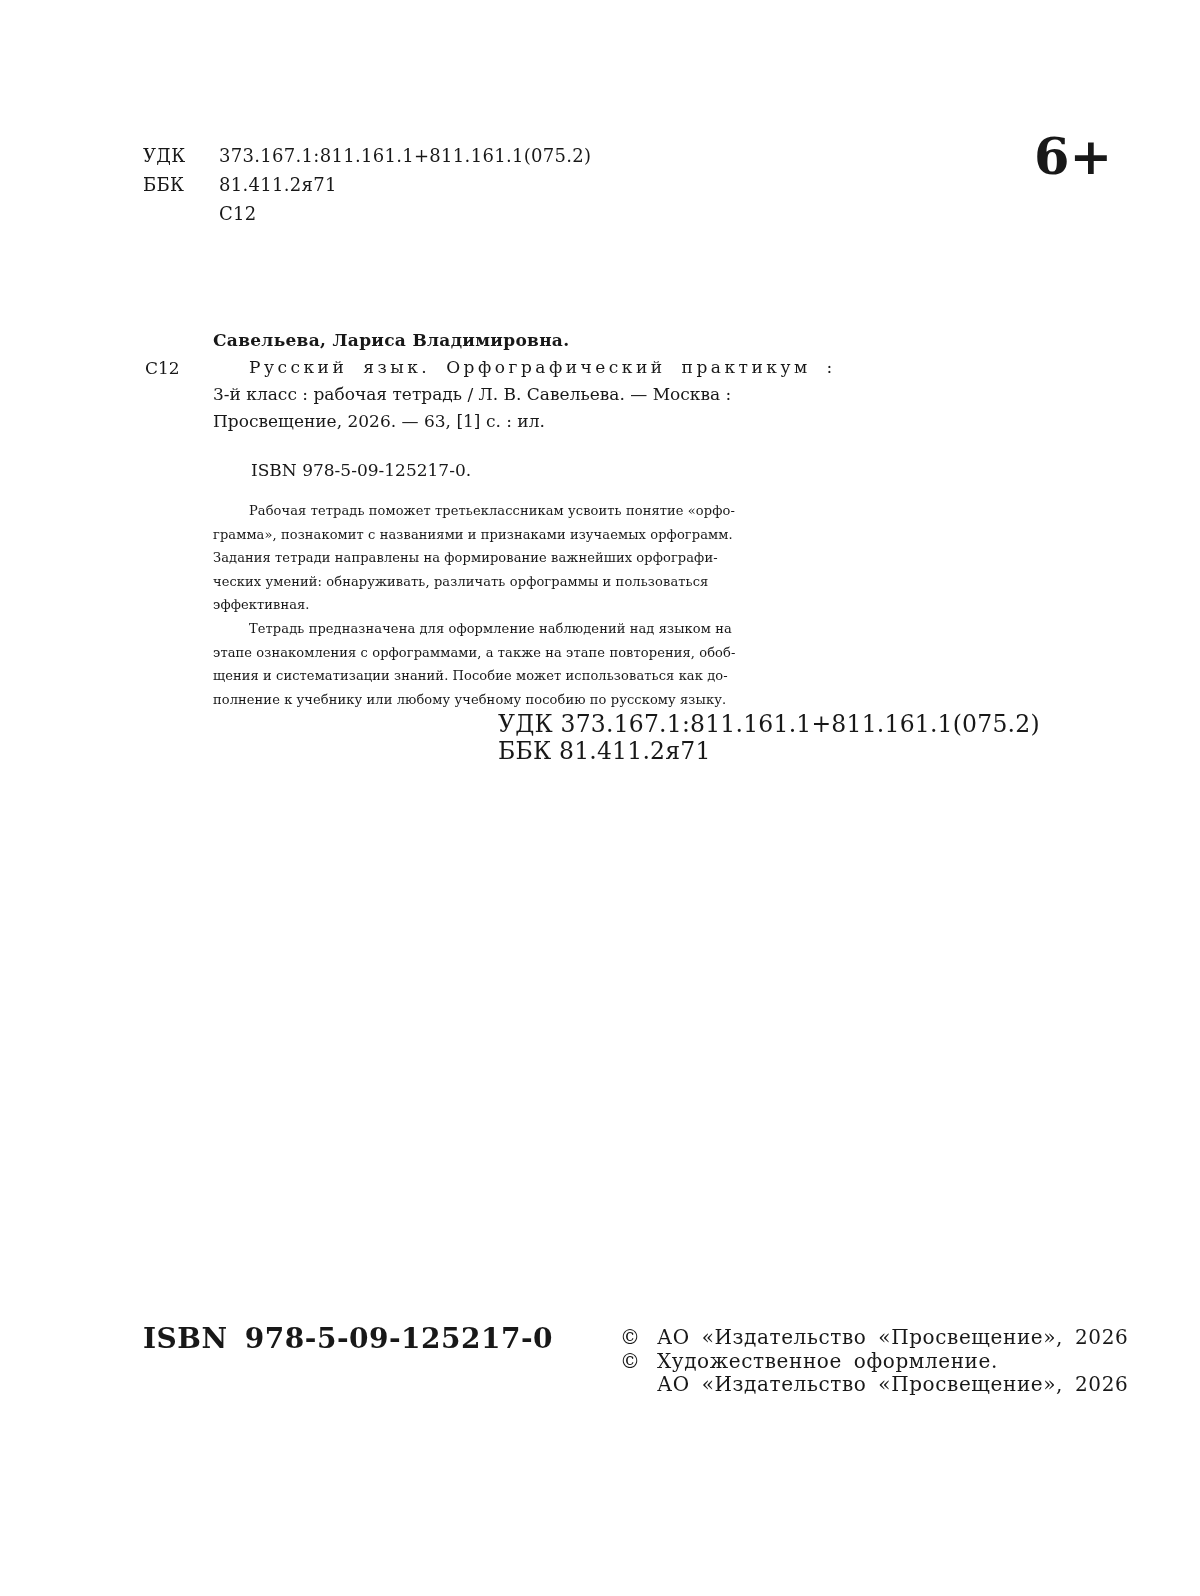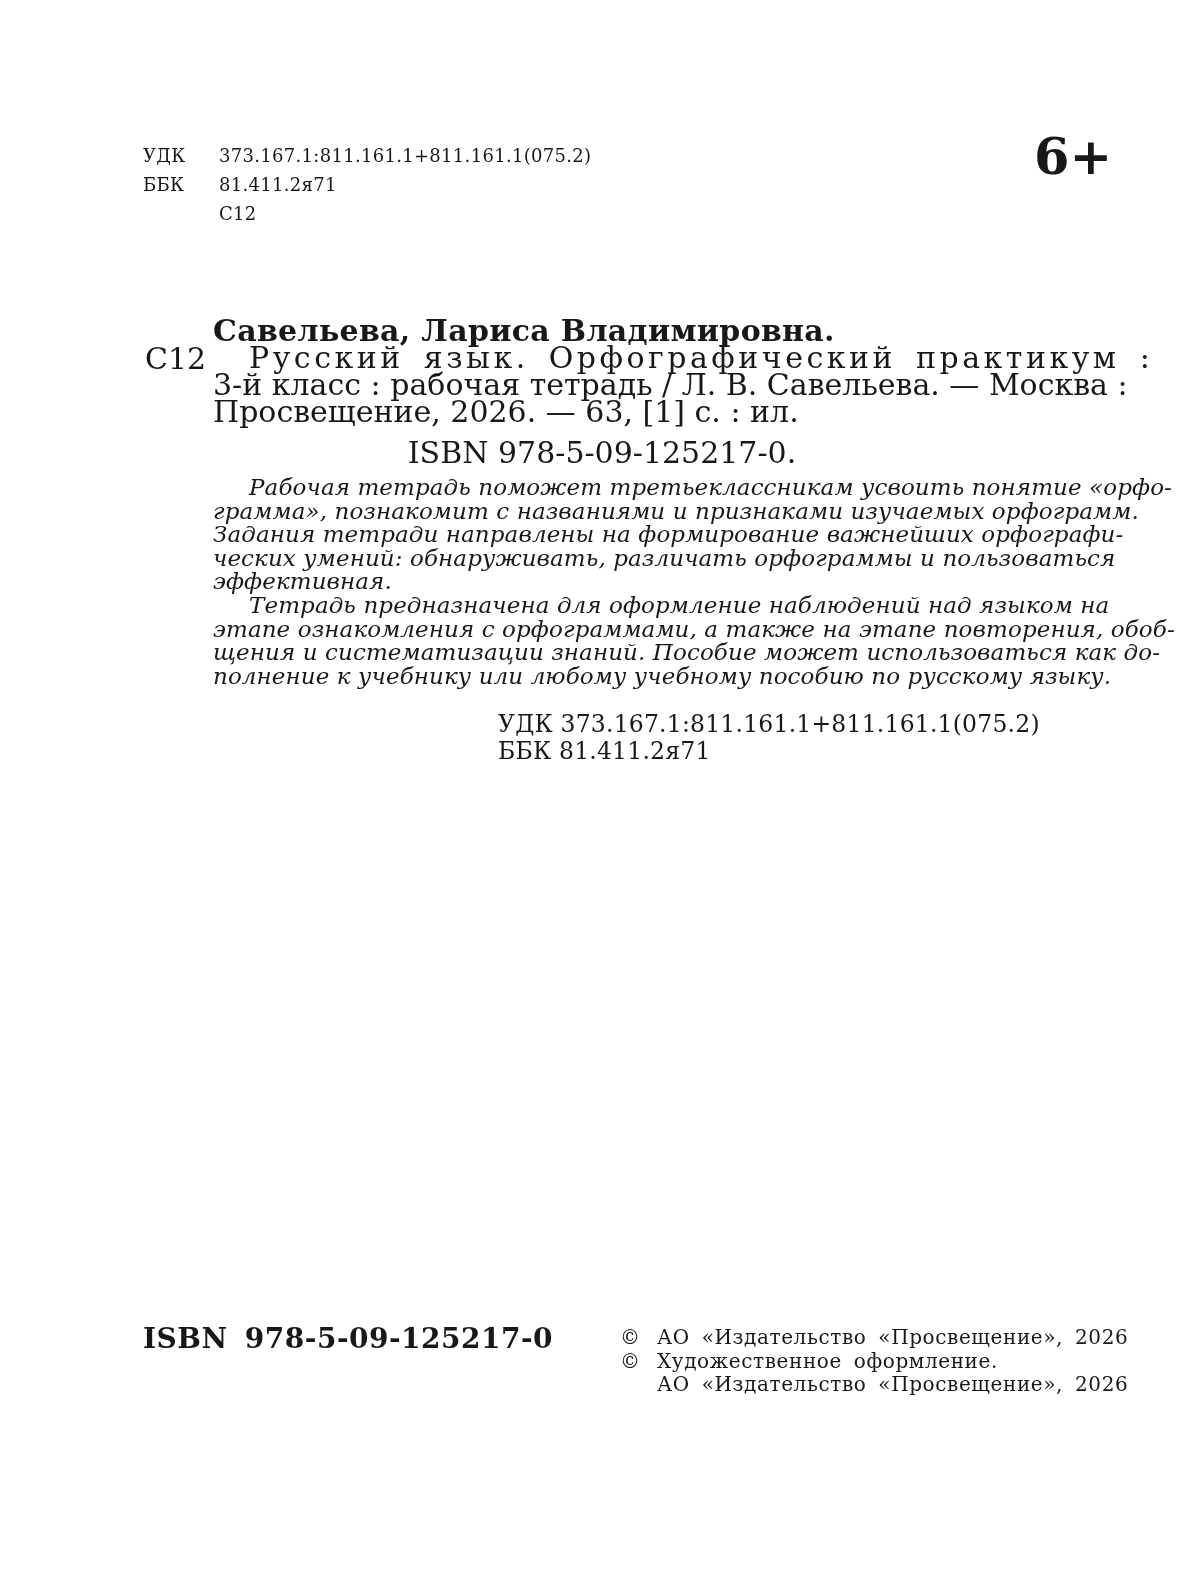--- a/index.html
+++ b/index.html
@@ -35,23 +35,23 @@
     top: 131px;
     font-size: 51px;
     line-height: 51px;
     font-weight: bold;
   }
 
   
   .catalog {
     position: absolute;
     left: 143px;
-    top: 317px;
+    top: 327px;
     width: 810px;
-    font-size: 30px;
+    font-size: 17px;
     line-height: 27px;
   }
   .catalog .author {
     margin-left: 70px;
     font-weight: bold;
     letter-spacing: 0.3px;
   }
   .catalog .entry { position: relative; }
   .catalog .entry-sign {
     position: absolute;
@@ -61,35 +61,33 @@
   .catalog .bib { margin-left: 70px; width: 736px; }
   .catalog .bib .t1 {
     padding-left: 36px;
     letter-spacing: 3.5px;
     word-spacing: 7px;
     white-space: nowrap;
   }
   .catalog .bib .t2, .catalog .bib .t3 { white-space: nowrap; }
   .catalog .isbn-line {
     margin-left: 108px;
-    margin-top: 14px;
+    margin-top: 22px;
     white-space: nowrap;
-    text-align: center;
   }
 
   
   .annotation {
     position: absolute;
     left: 213px;
-    top: 476px;
+    top: 499px;
     width: 736px;
-    font-size: 23px;
+    font-size: 13px;
     line-height: 23.6px;
     letter-spacing: 0.1px;
-    font-style: italic;
   }
   .annotation .line { white-space: nowrap; }
   .annotation .para .line:first-child { padding-left: 36px; }
 
   
   .footer-codes {
     position: absolute;
     left: 498px;
     top: 711px;
     font-size: 23.5px;

